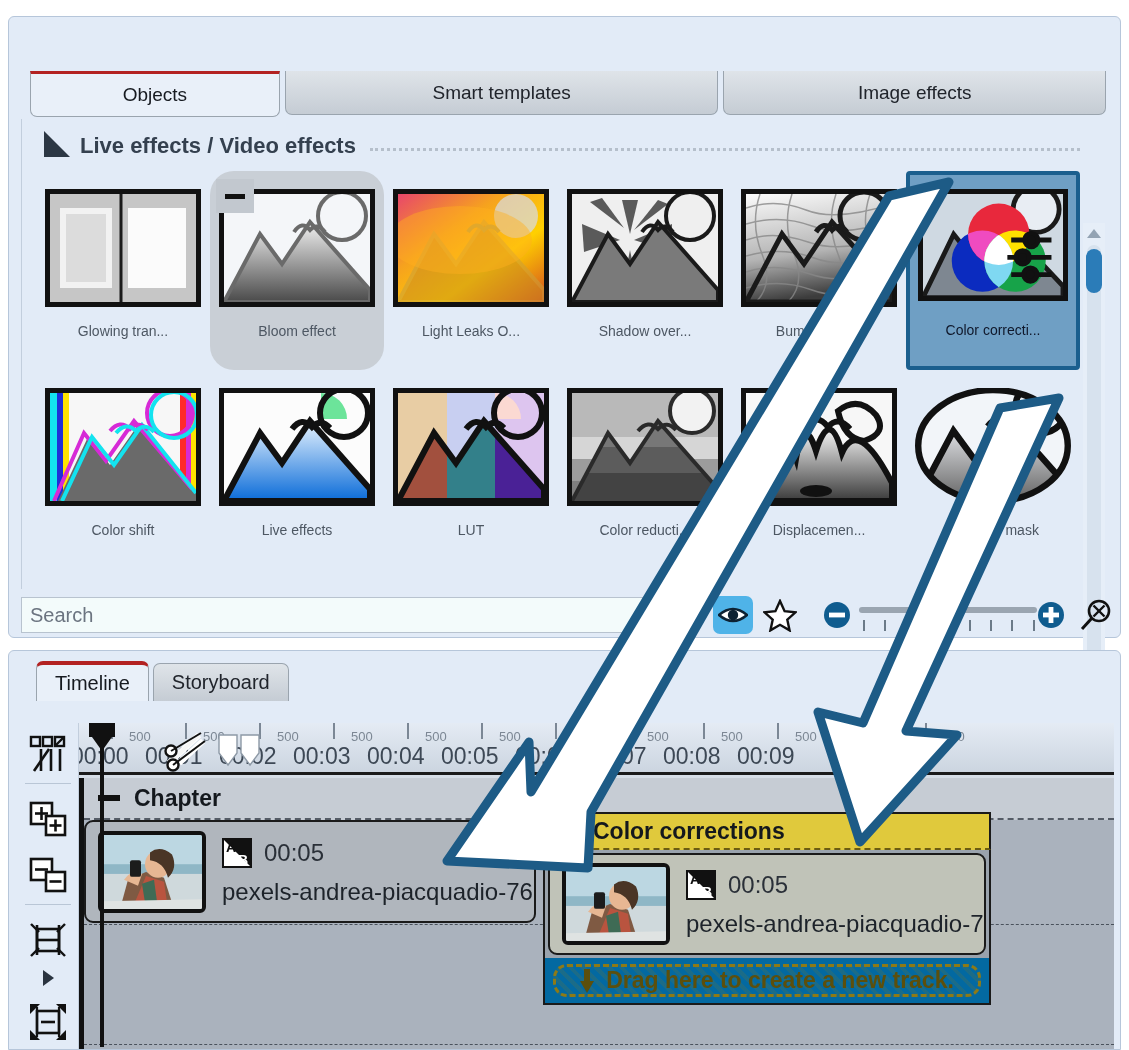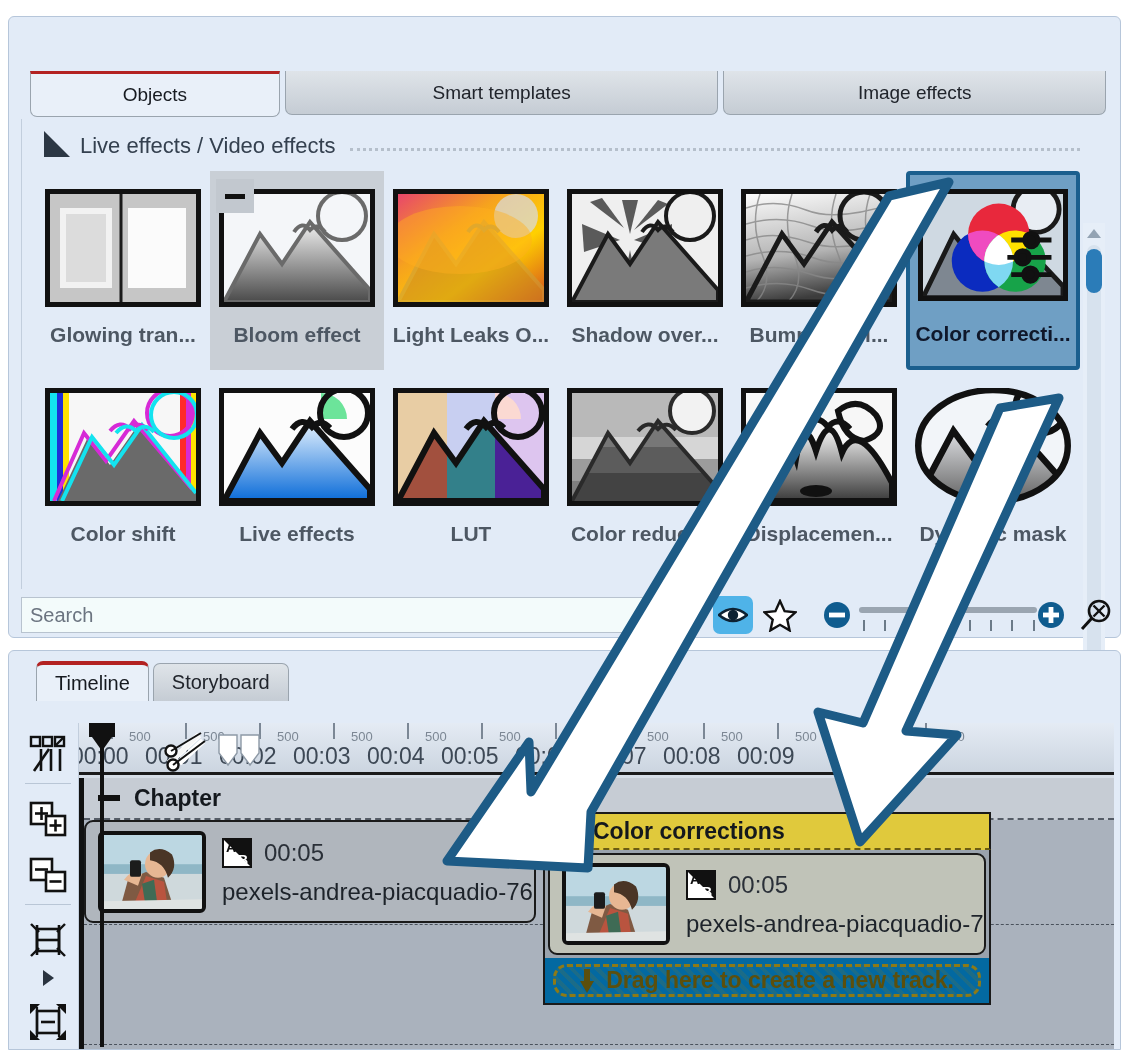--- a/index.html
+++ b/index.html
@@ -84,64 +84,64 @@
     border-left: 13px solid #2c3744;
     border-bottom: 13px solid #2c3744;
     border-top: 13px solid transparent;
     border-right: 13px solid transparent;
     margin-right: 10px;
     transform: translateY(-2px);
   }
   .group-title {
     font-size: 22px; color: #34404f;
     white-space: nowrap;
+    font-weight: bold;
   }
   .dotted-rule {
     flex: 1; height: 0;
     border-top: 3px dotted #b5bfcb;
     margin-left: 14px; margin-right: 4px;
     margin-top: 6px;
   }
 
   .grid {
     position: absolute; left: 14px; top: 52px;
     width: 1050px;
   }
   .grid-row { display: flex; }
   .cell {
     width: 174px; height: 199px;
     position: relative;
     display: flex; flex-direction: column;
     align-items: center;
   }
-  .cell.hover { background: #c9cfd6; }
+  .cell.hover { background: #c9cfd6; border-radius: 24px; }
   .cell.selected {
     background: #6f9fc4;
     border: 4px solid #1b5f8e;
     border-radius: 4px;
     z-index: 30;
   }
   .thumb {
     width: 156px; height: 118px;
     margin-top: 18px;
     border: 5px solid #111;
     background: #eef1f6;
     position: relative;
     overflow: hidden;
     flex: 0 0 auto;
   }
   .cell.selected .thumb { margin-top: 14px; width: 150px; height: 112px; }
   .cell-label {
-    font-size: 21px; color: #4d5763;
+    font-size: 14px; color: #4d5763;
     margin-top: 16px;
     white-space: nowrap;
     max-width: 174px;
     overflow: hidden;
     text-align: center;
-    font-weight: bold;
   }
   .cell.selected .cell-label { color: #0f172a; margin-top: 21px; }
 
   .minus-badge {
     position: absolute; left: 6px; top: 8px;
     width: 38px; height: 34px;
     background: #c2c8cf;
     z-index: 12;
     display: flex; align-items: center; justify-content: center;
   }

